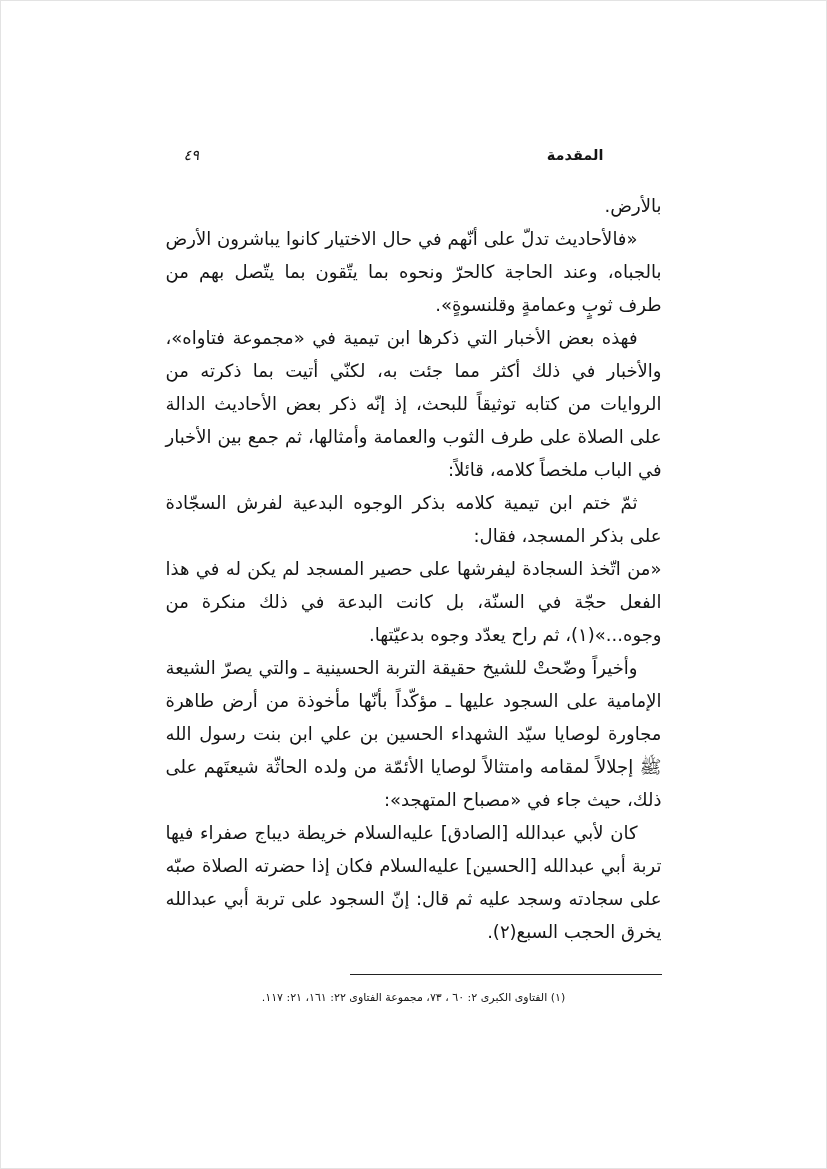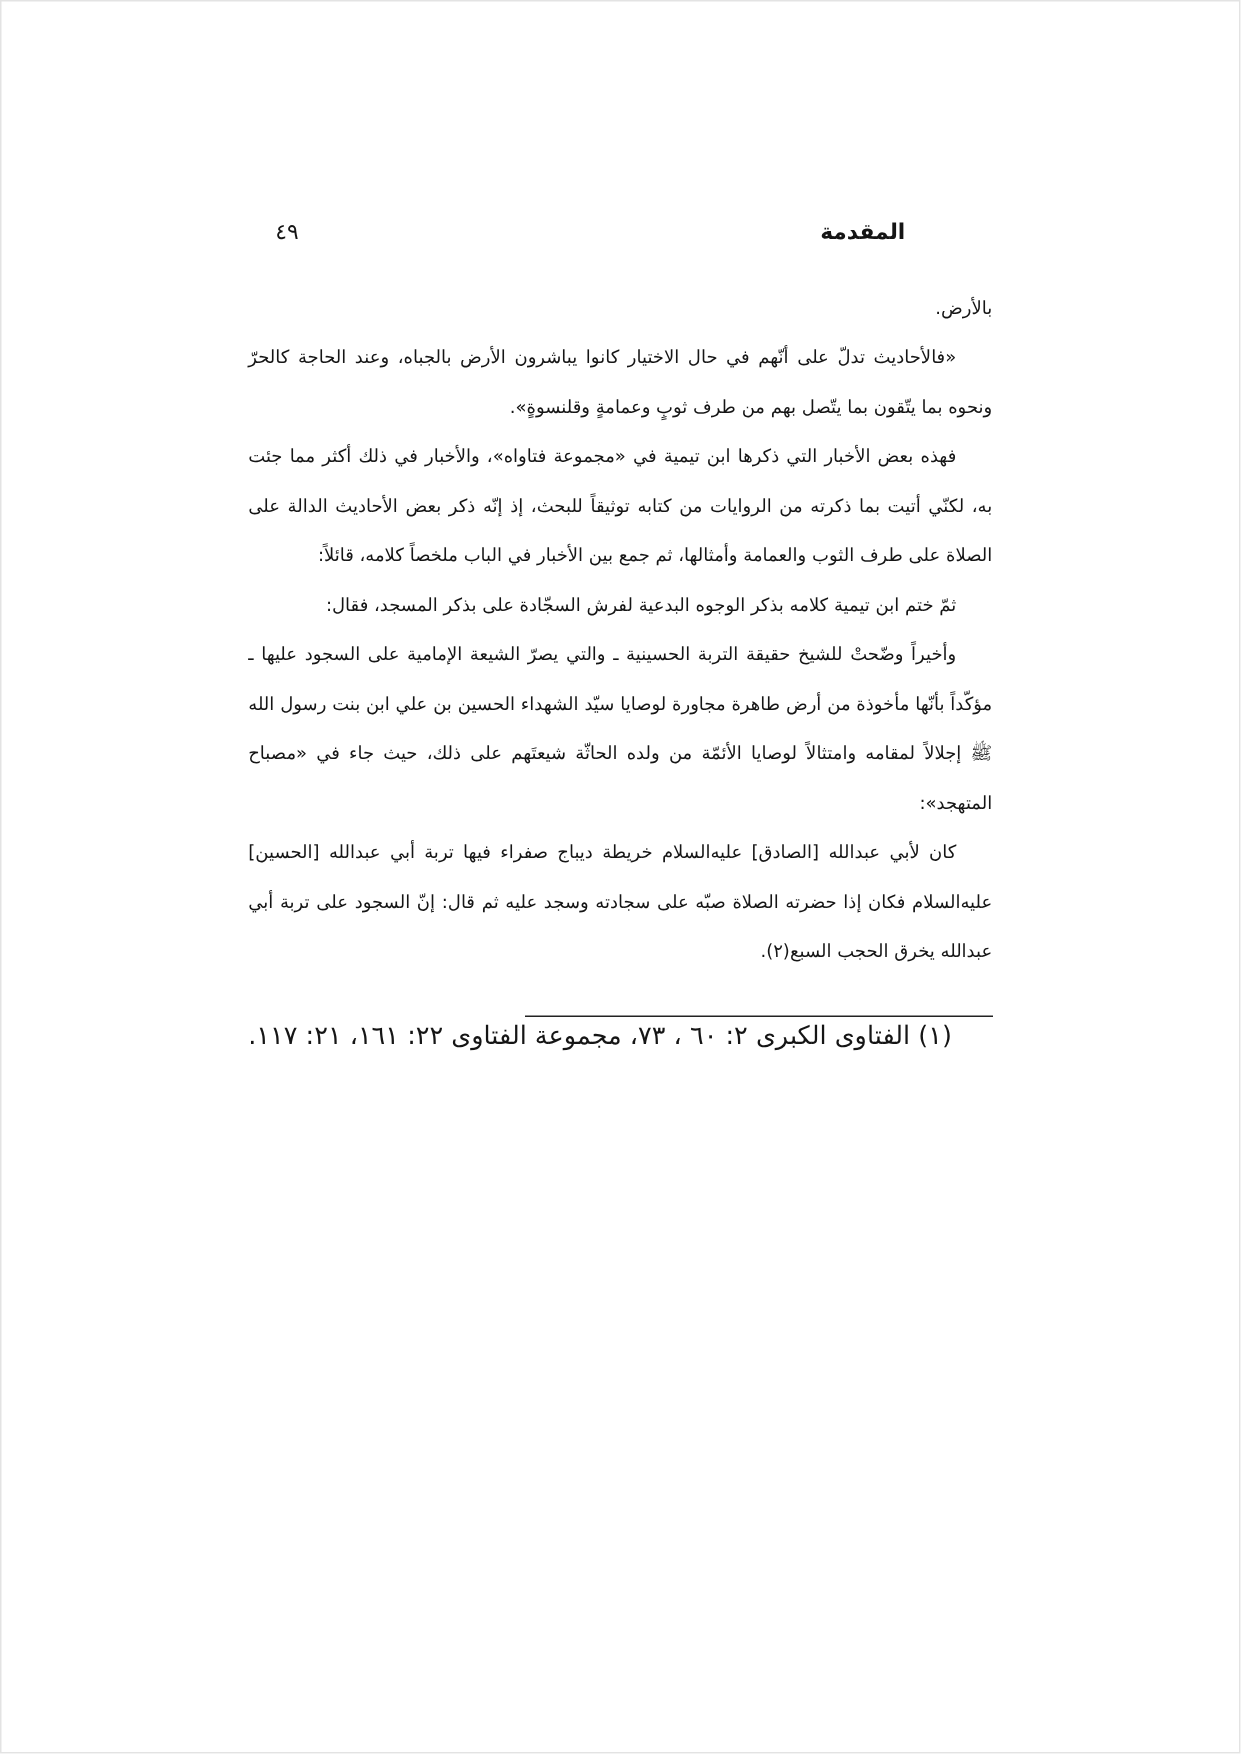--- a/index.html
+++ b/index.html
@@ -24,63 +24,64 @@
   .page-header {
     display: flex;
     justify-content: space-between;
     align-items: baseline;
     font-size: 14.5px;
     margin-bottom: 26px;
     padding-right: 58px;
     padding-left: 18px;
   }
   .page-header .hdr-title { font-weight: 600; }
-  .page-header .hdr-num { letter-spacing: 1px; }
+  .page-header .hdr-num { letter-spacing: 1px; font-style: italic; }
   .body-text {
-    font-size: 12px;
+    font-size: 18px;
     line-height: 33px;
     text-align: justify;
     text-justify: inter-word;
   }
   .body-text p { margin: 0; }
   .p-indent { text-indent: 24px; }
   .p-quote {
     margin-right: 28px;
     margin-left: 28px;
   }
   .footnote-sep {
     width: 312px;
     height: 0;
     border-top: 1.2px solid #222;
     margin-top: 26px;
   }
   .footnotes {
-    margin-top: 0;
-    font-size: 17px;
+    margin-top: 10px;
+    font-size: 11px;
     line-height: 26px;
-    text-align: left;
+    text-align: center;
   }
   .footnotes p { margin: 0; }
 </style>
 </head>
 <body>
 
 <div class="page">
   <div class="content">
 
     <div class="page-header">
       <span class="hdr-title">المقدمة</span>
       <span class="hdr-num">٤٩</span>
     </div>
 
     <div class="body-text">
       <p>بالأرض.</p>
       <p class="p-indent">«فالأحاديث تدلّ على أنّهم في حال الاختيار كانوا يباشرون الأرض بالجباه، وعند الحاجة كالحرّ ونحوه بما يتّقون بما يتّصل بهم من طرف ثوبٍ وعمامةٍ وقلنسوةٍ».</p>
       <p class="p-indent">فهذه بعض الأخبار التي ذكرها ابن تيمية في «مجموعة فتاواه»، والأخبار في ذلك أكثر مما جئت به، لكنّي أتيت بما ذكرته من الروايات من كتابه توثيقاً للبحث، إذ إنّه ذكر بعض الأحاديث الدالة على الصلاة على طرف الثوب والعمامة وأمثالها، ثم جمع بين الأخبار في الباب ملخصاً كلامه، قائلاً:</p>
       <p class="p-indent">ثمّ ختم ابن تيمية كلامه بذكر الوجوه البدعية لفرش السجّادة على بذكر المسجد، فقال:</p>
+      <p class="p-quote">«من اتّخذ السجادة ليفرشها على حصير المسجد لم يكن له في هذا الفعل حجّة في السنّة، بل كانت البدعة في ذلك منكرة من وجوه...»(١)، ثم راح يعدّد وجوه بدعيّتها.</p>
       <p class="p-indent">وأخيراً وضّحتْ للشيخ حقيقة التربة الحسينية ـ والتي يصرّ الشيعة الإمامية على السجود عليها ـ مؤكّداً بأنّها مأخوذة من أرض طاهرة مجاورة لوصايا سيّد الشهداء الحسين بن علي ابن بنت رسول الله ﷺ إجلالاً لمقامه وامتثالاً لوصايا الأئمّة من ولده الحاثّة شيعتَهم على ذلك، حيث جاء في «مصباح المتهجد»:</p>
       <p class="p-indent">كان لأبي عبدالله [الصادق] عليه‌السلام خريطة ديباج صفراء فيها تربة أبي عبدالله [الحسين] عليه‌السلام فكان إذا حضرته الصلاة صبّه على سجادته وسجد عليه ثم قال: إنّ السجود على تربة أبي عبدالله يخرق الحجب السبع(٢).</p>
     </div>
 
     <div class="footnote-sep"></div>
 
     <div class="footnotes">
       <p>(١) الفتاوى الكبرى ٢: ٦٠ ، ٧٣، مجموعة الفتاوى ٢٢: ١٦١، ٢١: ١١٧.</p>
     </div>
 

